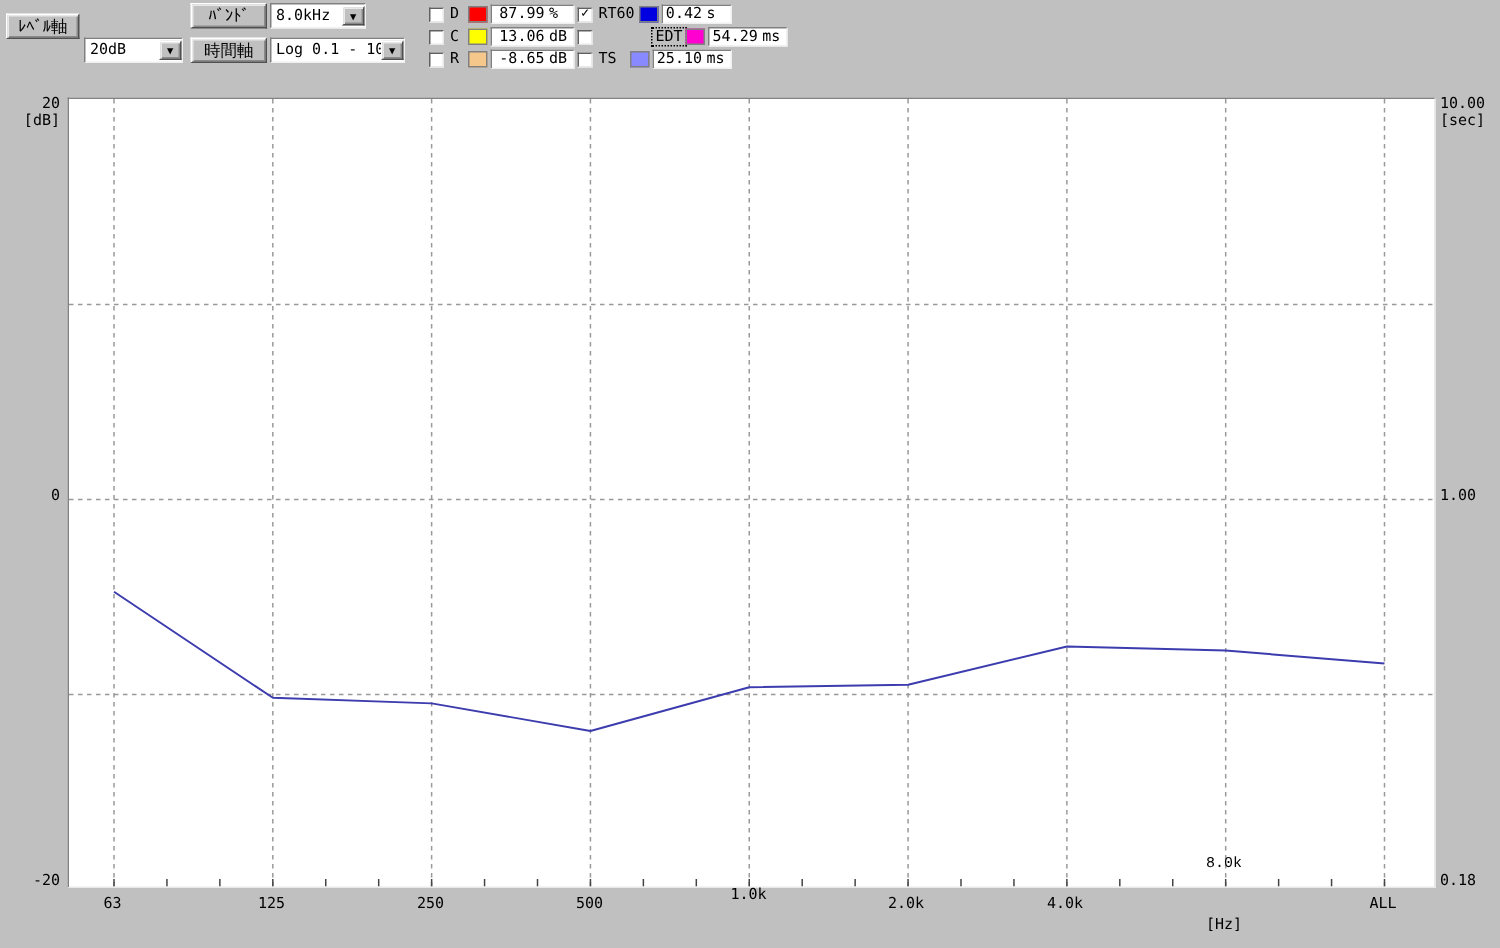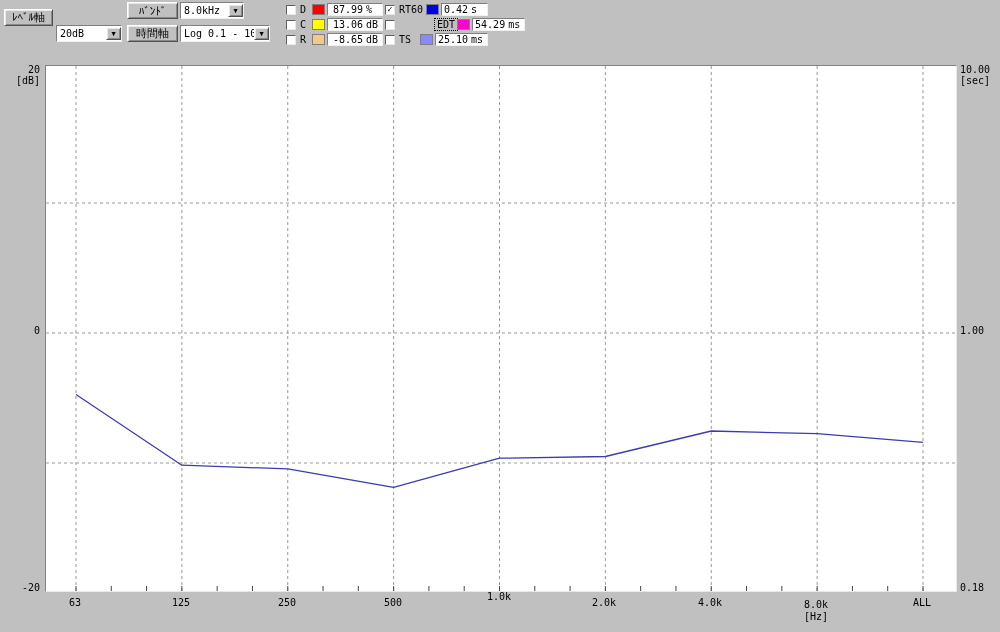--- a/index.html
+++ b/index.html
@@ -226,17 +226,17 @@
   <span class="axis-label yr" style="top:325px;">1.00</span>
   <span class="axis-label yr" style="top:582px;">0.18</span>
 
   <span class="axis-label xl" style="left:50px;  top:597px;">63</span>
   <span class="axis-label xl" style="left:156px; top:597px;">125</span>
   <span class="axis-label xl" style="left:262px; top:597px;">250</span>
   <span class="axis-label xl" style="left:368px; top:597px;">500</span>
   <span class="axis-label xl" style="left:474px; top:591px;">1.0k</span>
   <span class="axis-label xl" style="left:579px; top:597px;">2.0k</span>
   <span class="axis-label xl" style="left:685px; top:597px;">4.0k</span>
-  <span class="axis-label xl" style="left:791px; top:599px;">8.0k</span>
+  <span class="axis-label xl" style="left:791px; top:571px;font-family:Liberation Mono, monospace;">8.0k</span>
   <span class="axis-label xl" style="left:897px; top:597px;">ALL</span>
   <span class="axis-label xl" style="left:791px; top:611px;">[Hz]</span>
 
 </div>
 
 </body></html>

